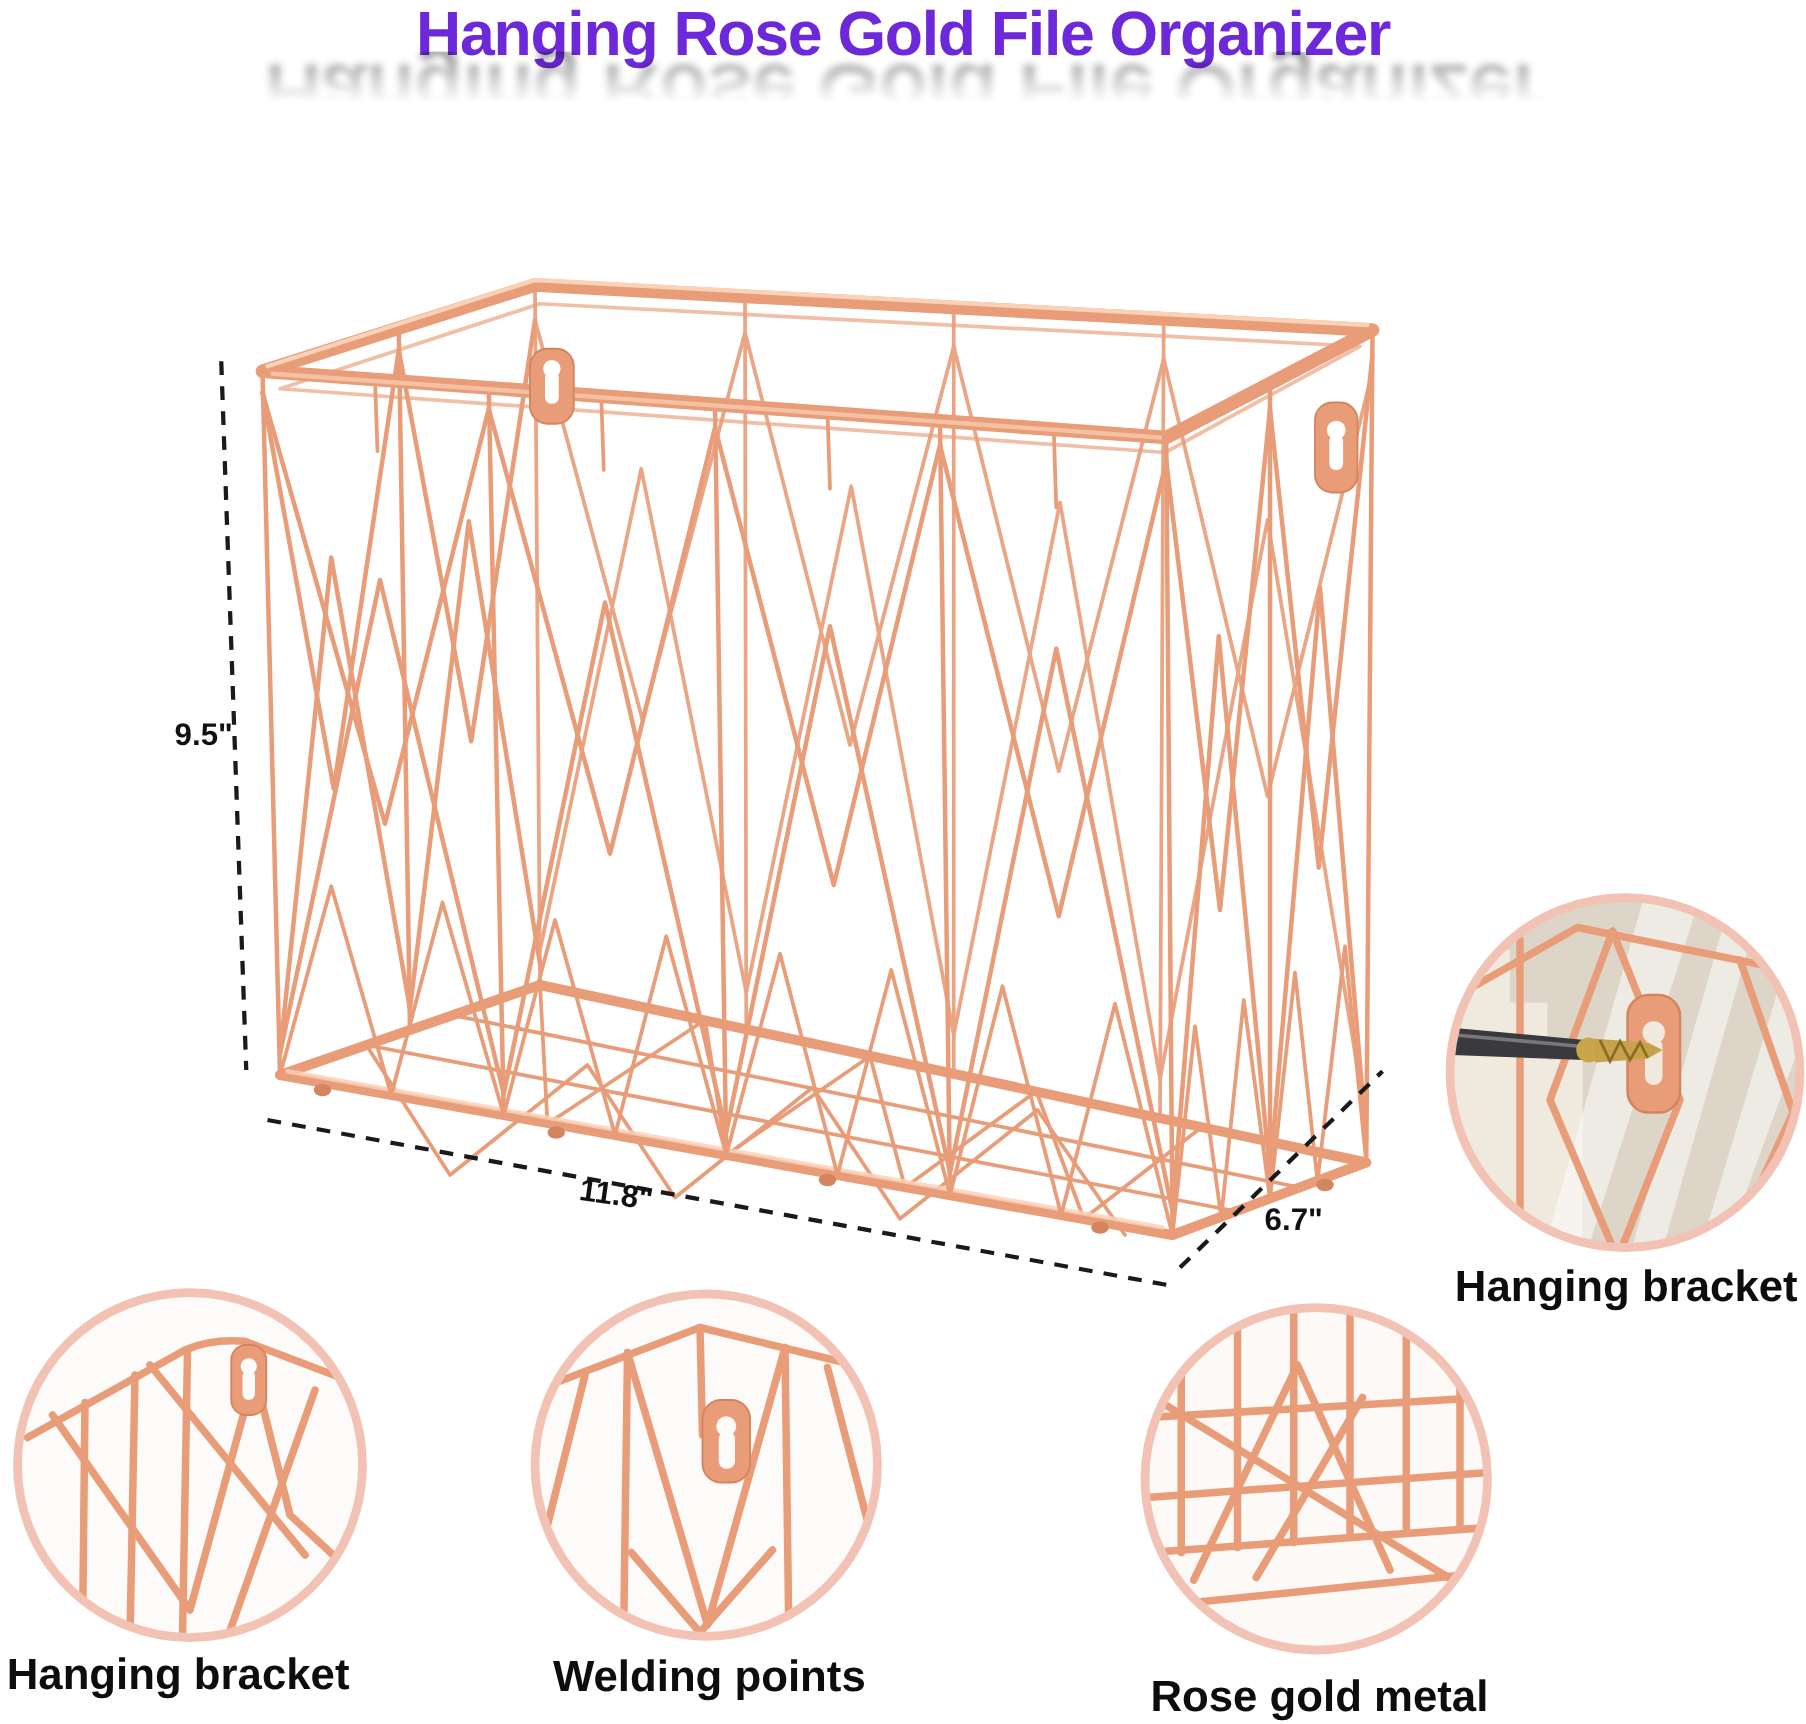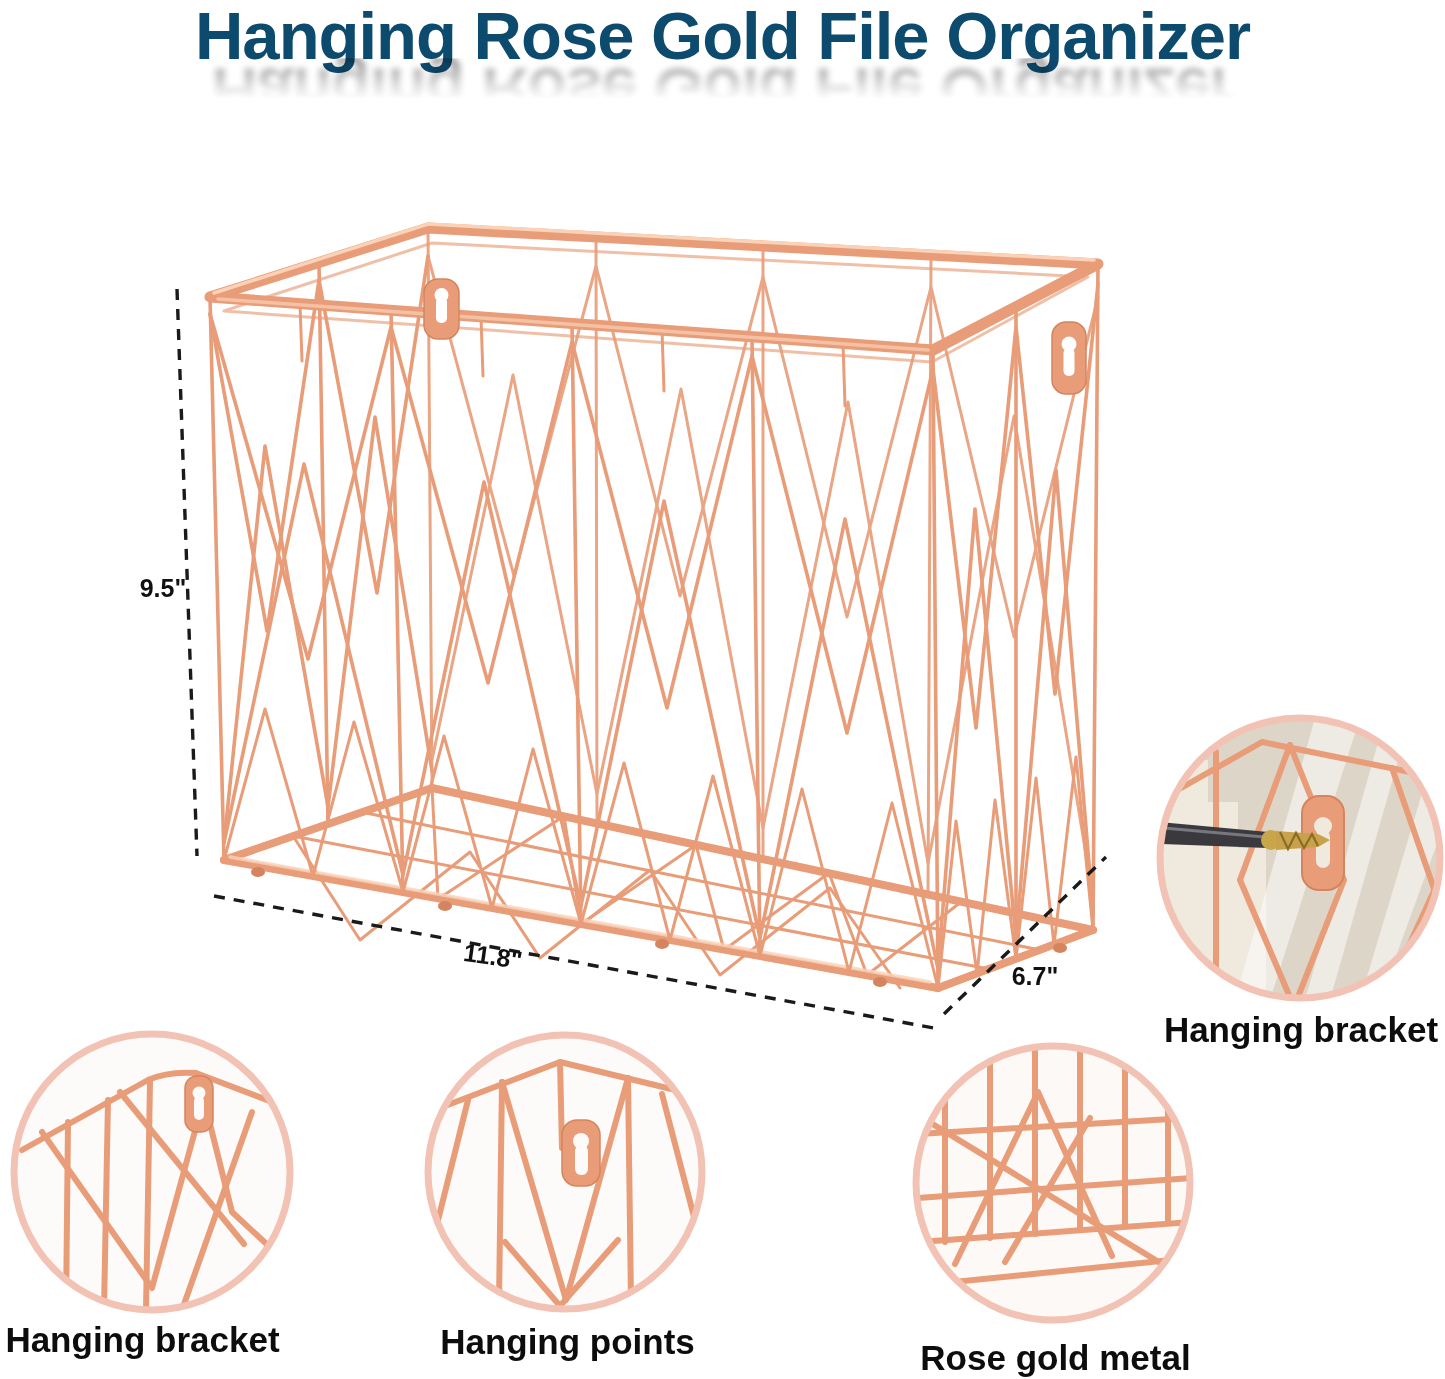--- a/index.html
+++ b/index.html
@@ -3,21 +3,21 @@
 <meta charset="utf-8">
 <style>
   :root{
     --wire:#e89c78; --wire-dark:#d4855f; --wire-light:#f9d2b8;
     --ring:#f2c3b4; --text:#111111; --dash:#1a1a1a;
   }
   html,body{margin:0;padding:0;background:#ffffff;}
   #canvas{position:relative;width:1445px;height:1379px;background:#ffffff;overflow:hidden;
           font-family:"Liberation Sans", sans-serif;}
   .title-wrap{position:absolute;top:2px;left:0;width:1445px;text-align:center;line-height:1.02;}
-  .page-title{font-size:67px;font-weight:bold;letter-spacing:-1px;color:#0c4a6e;margin:0;}
+  .page-title{font-size:50px;font-weight:bold;letter-spacing:-1px;color:#6d28d9;margin:0;}
   .title-reflection{font-size:65px;font-weight:bold;letter-spacing:-1px;color:#0b0b0b;margin:0;
     transform:scaleY(-1);margin-top:-12px;filter:blur(3px);opacity:.5;
     -webkit-mask-image:linear-gradient(to top, rgba(0,0,0,.85) 0%, rgba(0,0,0,0) 62%);
     mask-image:linear-gradient(to top, rgba(0,0,0,.85) 0%, rgba(0,0,0,0) 62%);}
   svg.art{position:absolute;left:0;top:0;}
   .wire{stroke:var(--wire);stroke-width:3.6;fill:none;stroke-linecap:round;stroke-linejoin:round;}
   .thin{stroke-width:3;}
   .rimline{stroke:var(--wire);stroke-width:11;fill:none;stroke-linecap:round;stroke-linejoin:round;}
   .rimhi{stroke:var(--wire-light);stroke-width:3.5;fill:none;stroke-linecap:round;}
   .rail{stroke:var(--wire);stroke-width:8;fill:none;stroke-linecap:round;}
@@ -228,15 +228,15 @@
       <circle cx="1053" cy="1183" r="137" class="ring"></circle>
     </g>
   </svg>
 
   <div class="dim" style="left:108px;top:574px;width:110px;">9.5"</div>
   <div class="dim" style="left:433px;top:942px;width:120px;transform:rotate(8deg);">11.8"</div>
   <div class="dim" style="left:975px;top:962px;width:120px;">6.7"</div>
 
   <div class="callout-label" style="left:1155px;top:1010px;width:292px;">Hanging bracket</div>
   <div class="callout-label" style="left:0px;top:1320px;width:285px;">Hanging bracket</div>
-  <div class="callout-label" style="left:425px;top:1322px;width:285px;">Hanging points</div>
+  <div class="callout-label" style="left:425px;top:1322px;width:285px;">Welding points</div>
   <div class="callout-label" style="left:903px;top:1338px;width:305px;">Rose gold metal rod</div>
 </div>
 
 </body></html>

